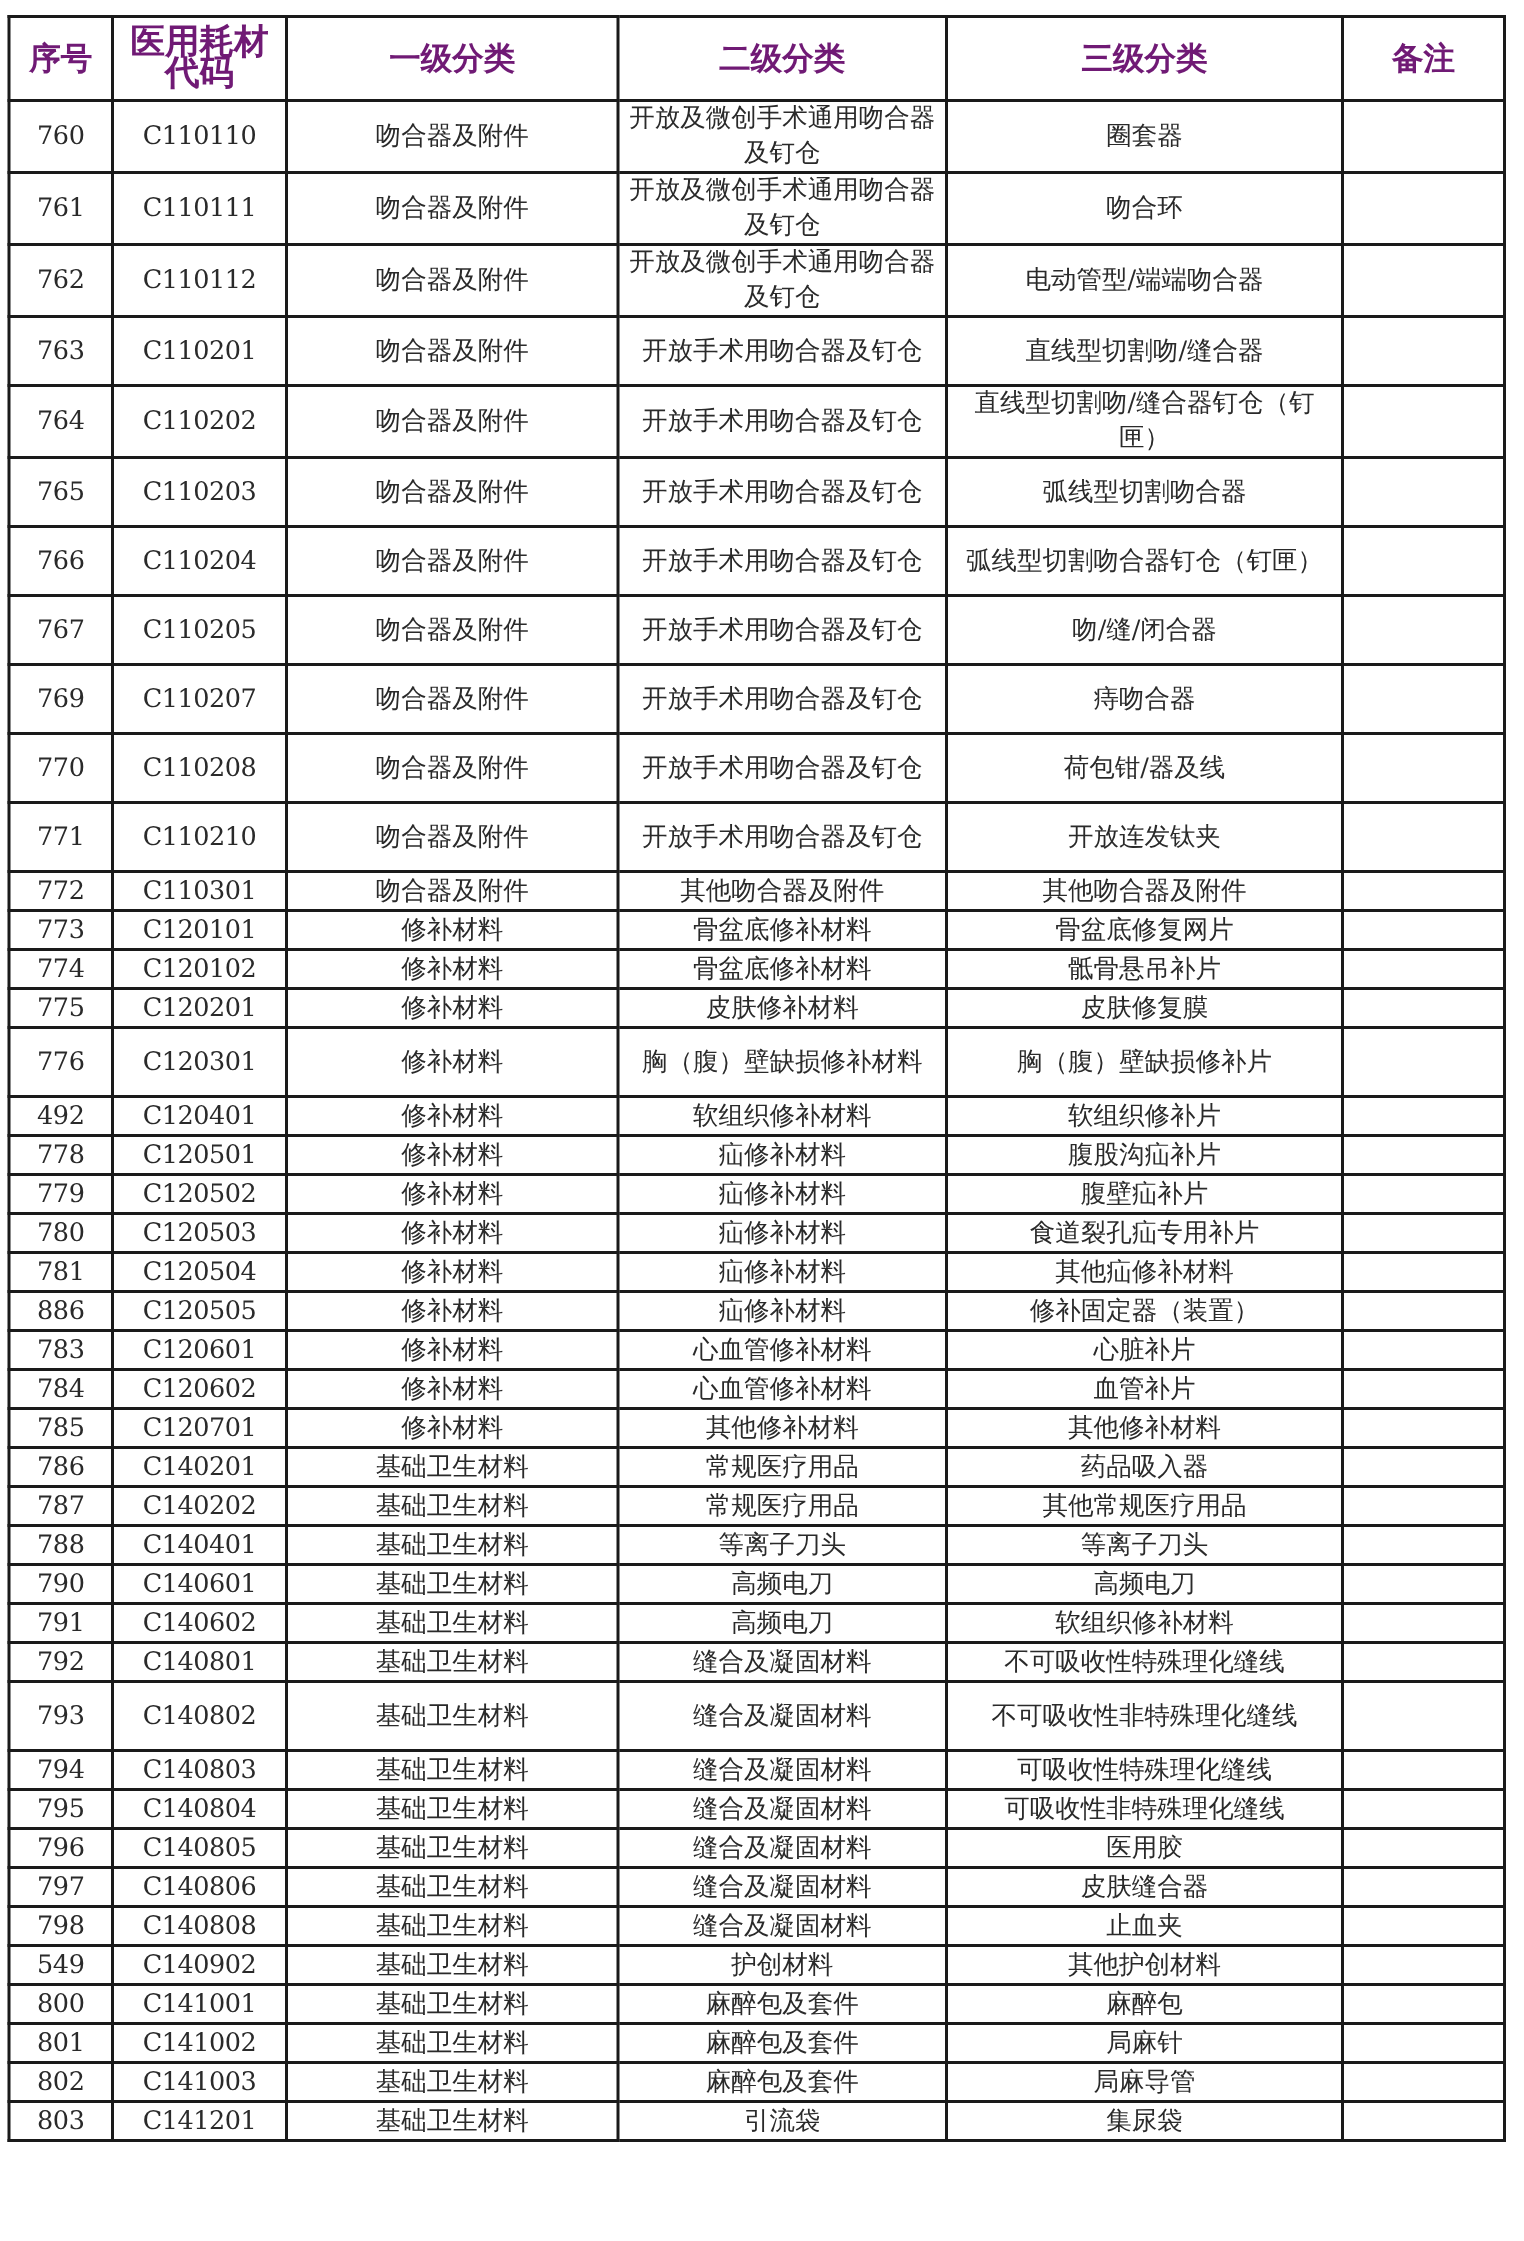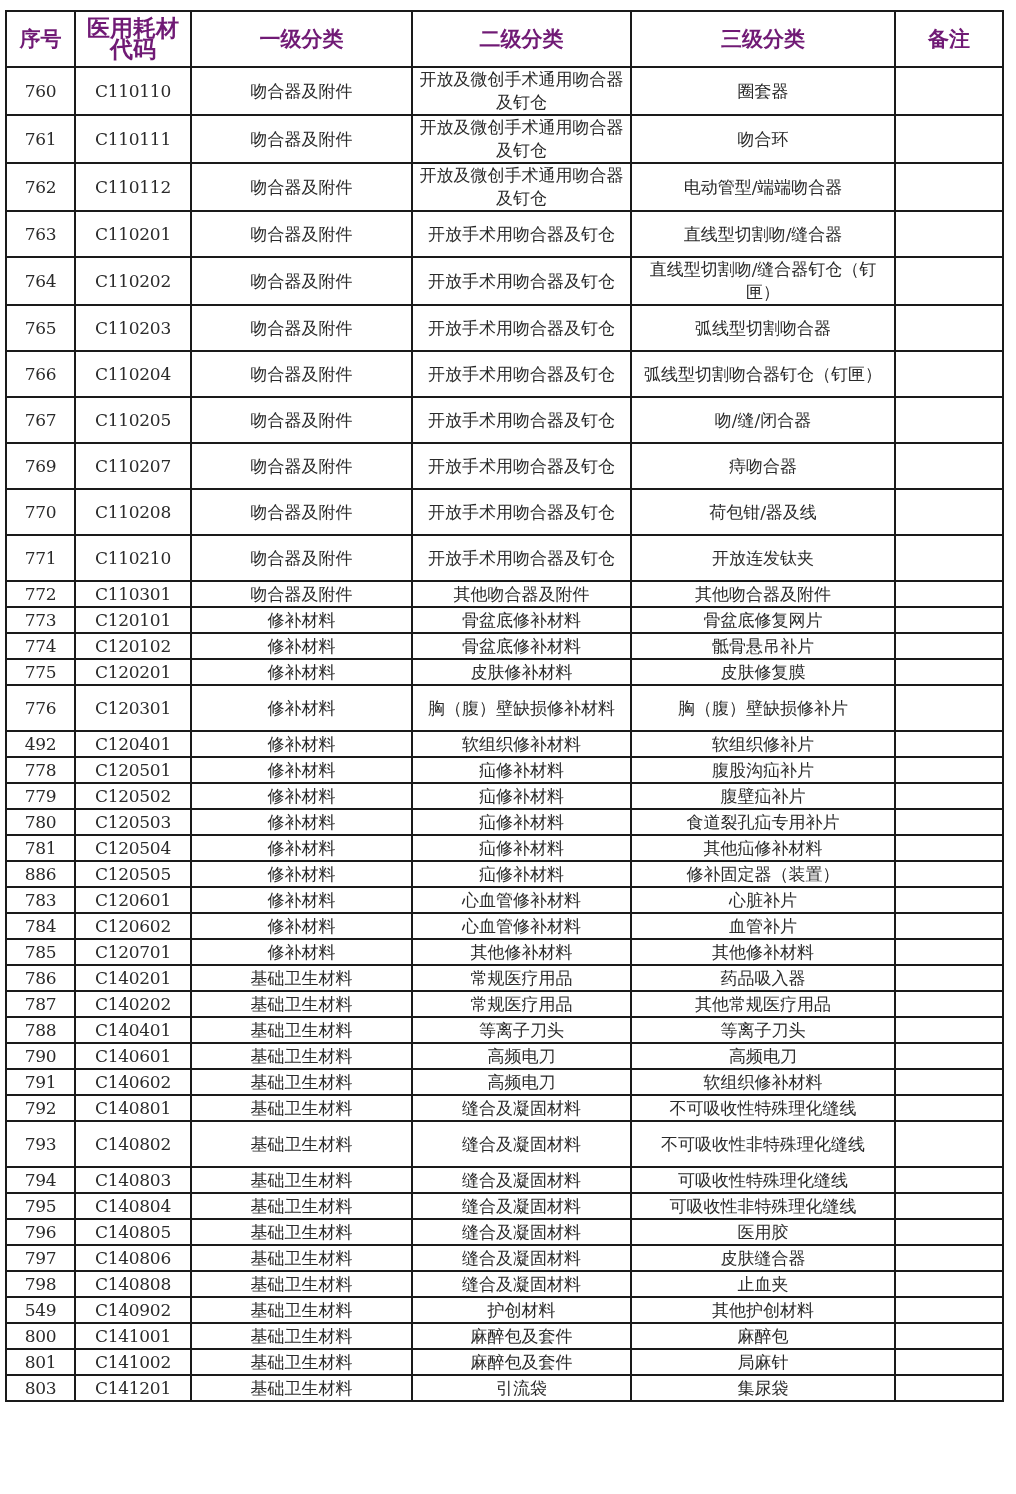--- a/index.html
+++ b/index.html
@@ -382,20 +382,28 @@
         </tr>
         <tr class="short">
           <td class="num">801</td>
           <td class="code">C141002</td>
           <td>基础卫生材料</td>
           <td class="wrap">麻醉包及套件</td>
           <td class="wrap">局麻针</td>
           <td></td>
         </tr>
         <tr class="short">
+          <td class="num">802</td>
+          <td class="code">C141003</td>
+          <td>基础卫生材料</td>
+          <td class="wrap">麻醉包及套件</td>
+          <td class="wrap">局麻导管</td>
+          <td></td>
+        </tr>
+        <tr class="short">
           <td class="num">803</td>
           <td class="code">C141201</td>
           <td>基础卫生材料</td>
           <td class="wrap">引流袋</td>
           <td class="wrap">集尿袋</td>
           <td></td>
         </tr>
       </tbody>
   </table>
 </div>

